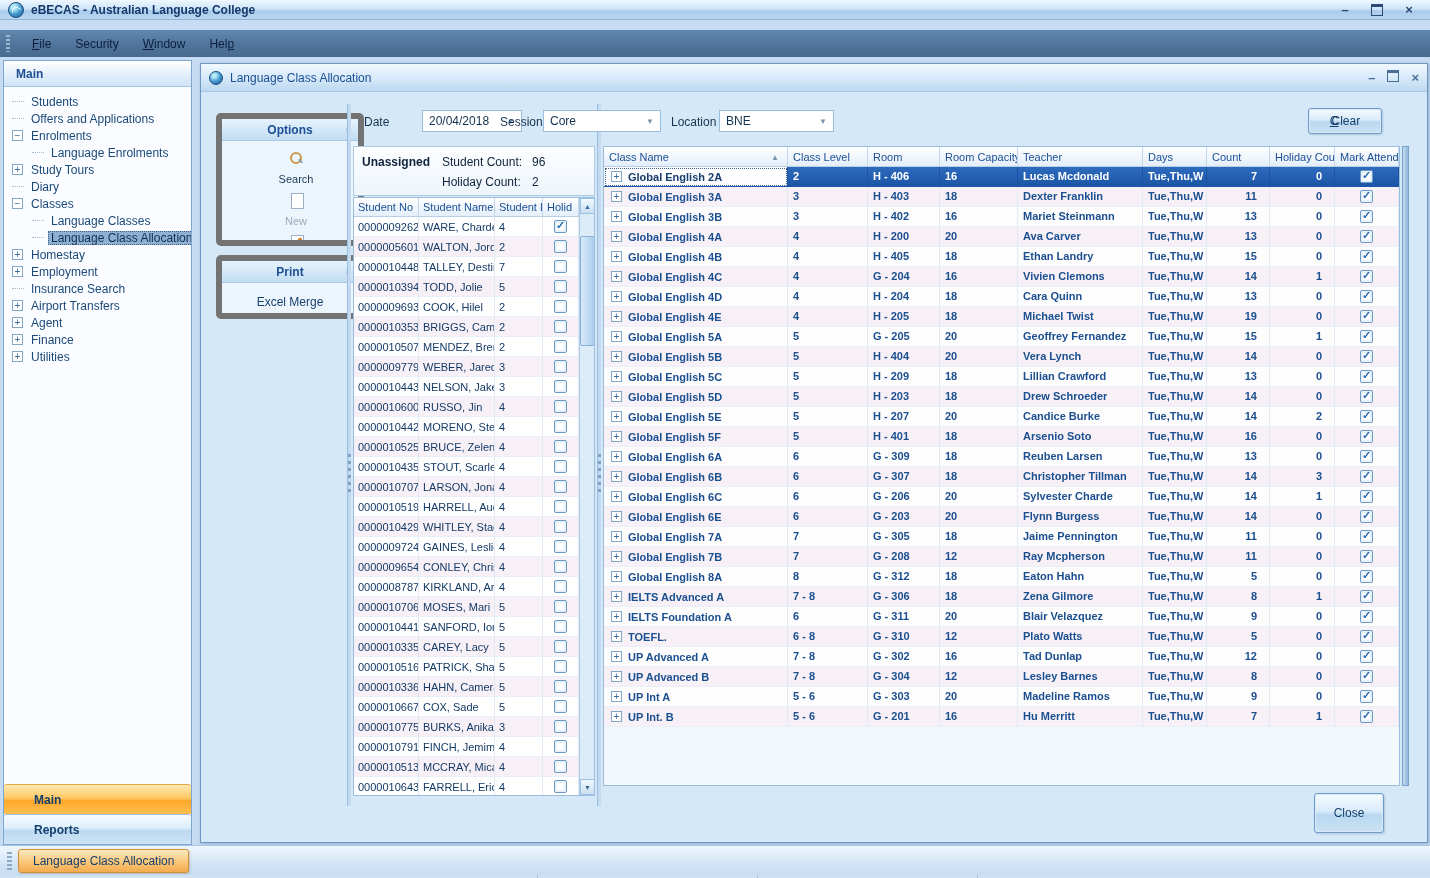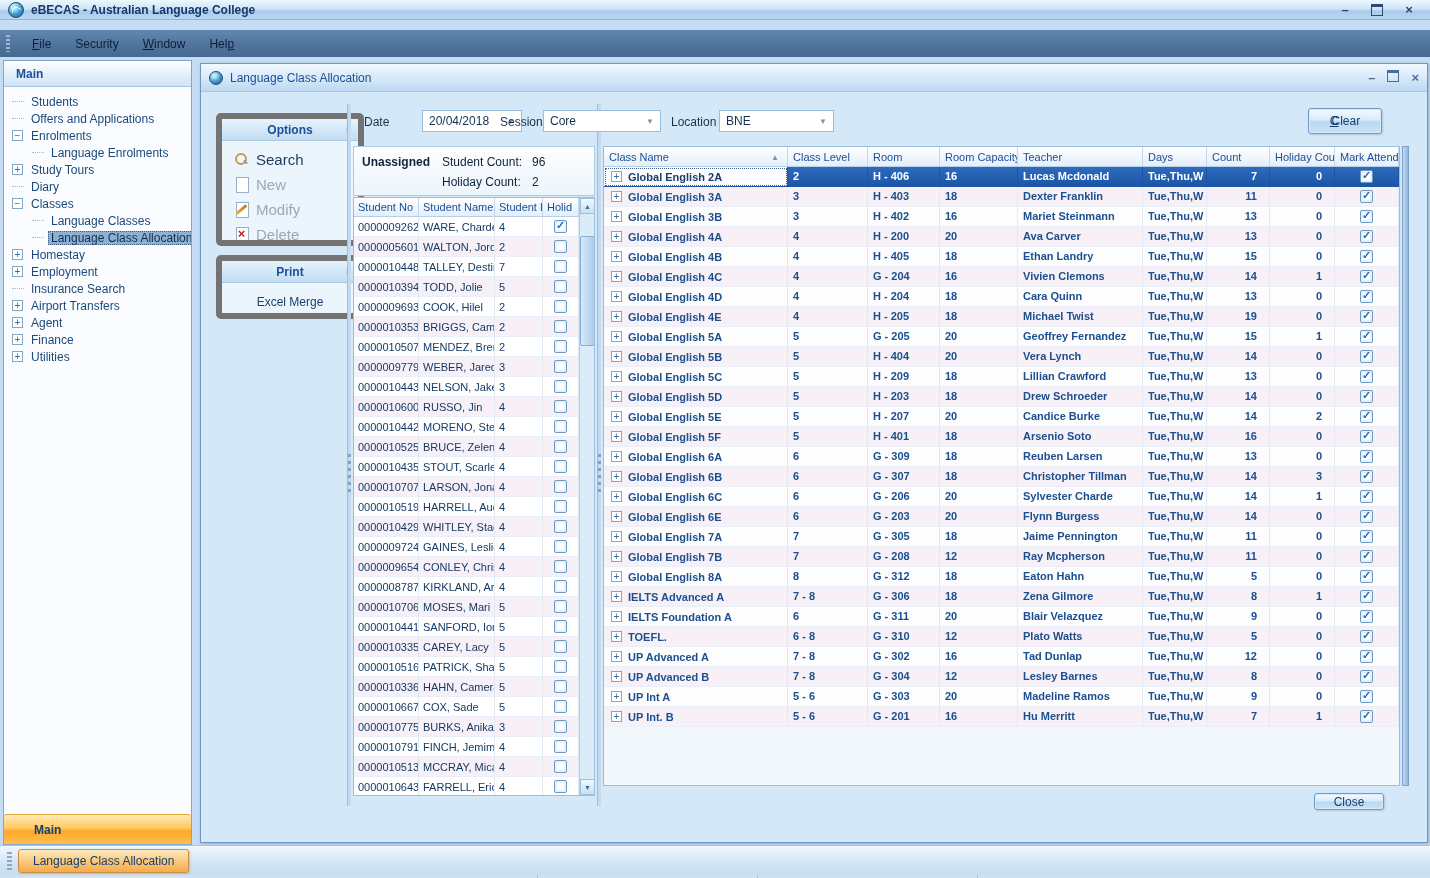--- a/index.html
+++ b/index.html
@@ -62,21 +62,21 @@
   .iw-btn.resto::before { content:""; display:block; width:10px; height:8px; border:1.5px solid #4a6e96; border-top-width:3px; }
 
   
   .group-box { position:absolute; left:15px; width:148px; background:#edf5fc;
     border:6px solid #737373; border-radius:5px; overflow:hidden; }
   .group-box.options { top:49px; height:133px; }
   .group-box.print { top:191px; height:64px; }
   .group-head { height:22px; background:linear-gradient(#e6f3fd,#c2ddf3); border-bottom:1px solid #a8c8e6;
     display:flex; align-items:center; justify-content:center; font-weight:bold; font-size:12px; color:#1c4f94; position:relative; }
   .chev { position:absolute; right:7px; top:4px; color:#4a7ab0; font-size:11px; transform:rotate(-90deg); display:inline-block; }
-  .opt-item { display:flex; align-items:center; gap:7px; padding:4px 0 4px 12px; font-size:15px; color:#1a3a5c; }
+  .opt-item { display:flex; align-items:center; gap:7px; padding:4px 0 4px 12px; font-size:11px; color:#1a3a5c;flex-direction:column; }
   .opt-item.disabled { color:#9aa8b8; }
   .oicon { width:15px; height:15px; position:relative; flex:0 0 auto; }
   .oicon.search::before { content:""; position:absolute; left:1px; top:1px; width:8px; height:8px;
     border:2px solid #c89a50; border-radius:50%; background:#eef6fb; }
   .oicon.search::after { content:""; position:absolute; left:9px; top:9px; width:5px; height:2px;
     background:#8a98a8; transform:rotate(45deg); border-radius:1px; }
   .oicon.newdoc::before, .oicon.modify::before, .oicon.del::before { content:""; position:absolute; left:2px; top:0;
     width:11px; height:14px; background:#fff; border:1px solid #9ab0c8; }
   .oicon.modify::after { content:""; position:absolute; left:1px; top:6px; width:13px; height:3px;
     background:linear-gradient(90deg,#e8b34a,#c87820); transform:rotate(-40deg); border-radius:1px; }
@@ -92,21 +92,21 @@
 
   
   .flabel { position:absolute; top:51px; font-size:12px; color:#15324f; }
   .fbox { position:absolute; top:46px; height:22px; background:#fff; border:1px solid #9cbede;
     display:flex; align-items:center; padding-left:6px; font-size:12px; color:#12304f; }
   .fbox .arr { margin-left:auto; padding-right:6px; color:#7a94b0; font-size:8px; }
   .btn { position:absolute; background:linear-gradient(#f6fbff,#d9ebf9 45%,#b9d8f0 55%,#cbe2f5);
     border:1px solid #6f9cc8; border-radius:3px; box-shadow:0 0 0 1px #d8eafa inset, 1px 1px 2px rgba(90,120,160,.3);
     font-size:12px; color:#17406e; display:flex; align-items:center; justify-content:center; }
   .btn.clear { left:1107px; top:44px; width:74px; height:26px; }
-  .btn.close2 { left:1113px; top:729px; width:70px; height:17px; }
+  .btn.close2 { left:1113px; top:729px; width:70px; height:40px; }
 
   
   .uninfo { position:absolute; left:152px; top:82px; width:242px; height:50px;
     background:linear-gradient(#fdfeff,#edf5fc); border:1px solid #aecbe6; font-size:12px; }
   .uninfo .t { position:absolute; left:8px; top:8px; font-weight:bold; color:#10233c; }
   .uninfo .l1 { position:absolute; left:88px; top:8px; color:#10233c; }
   .uninfo .l2 { position:absolute; left:88px; top:28px; color:#10233c; }
   .uninfo .v1 { position:absolute; left:178px; top:8px; color:#10233c; }
   .uninfo .v2 { position:absolute; left:178px; top:28px; color:#10233c; }
 
@@ -254,20 +254,21 @@
         <span class="expbox">+</span>
         <span class="tlabel">Finance</span>
       </div>
       <div class="tree-item" style="padding-left: 8px;">
         <span class="expbox">+</span>
         <span class="tlabel">Utilities</span>
       </div>
     </div>
   <div class="side-bottom">
     <div class="nav-btn main">Main</div>
+    <div class="nav-btn reports">Reports</div>
   </div>
 </div>
 
 <div class="inner-window">
   <div class="iw-title">
     <span class="iw-icon"></span>
     <span class="iw-text">Language Class Allocation</span>
     <span class="iw-controls">
       <span class="iw-btn">–</span>
       <span class="iw-btn resto"></span>

